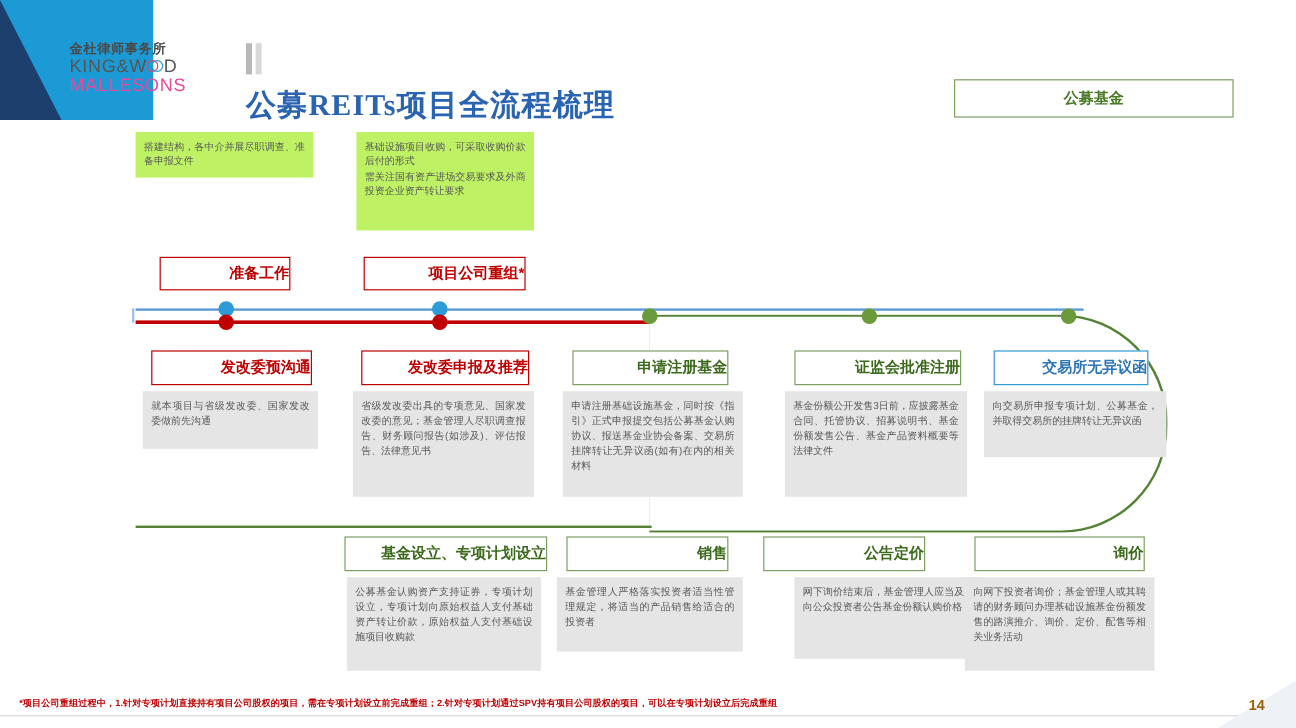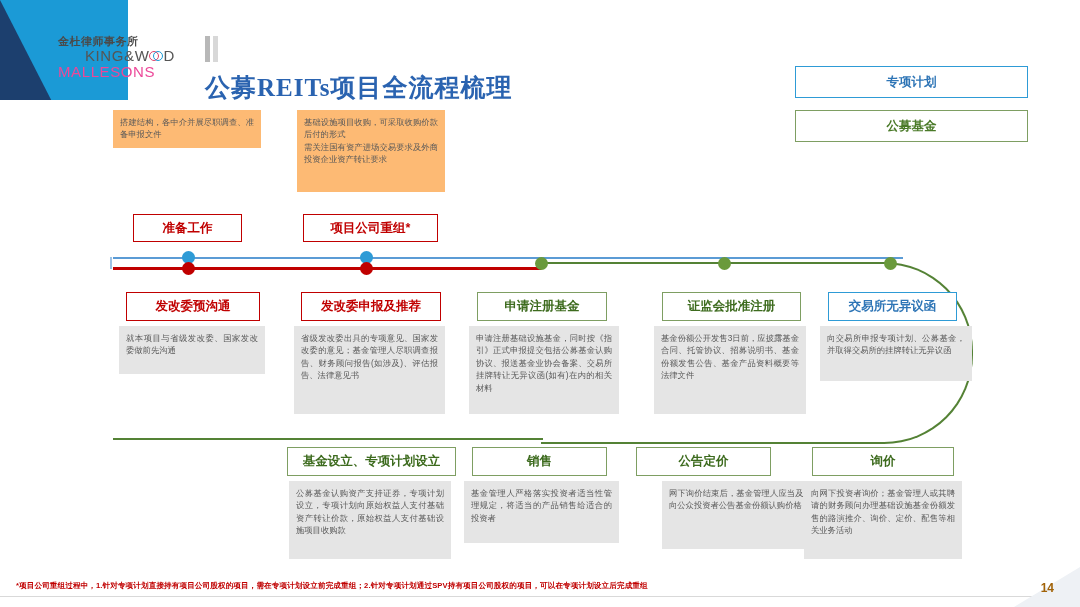--- a/index.html
+++ b/index.html
@@ -11,21 +11,21 @@
   .slide{position:absolute;inset:0;background:#fff;}
 
   
   .logo-block{position:absolute;left:0;top:0;width:175px;height:100px;}
   .logo-blue{position:absolute;left:0;top:0;width:128px;height:100px;
      background:#1b9ad6;clip-path:polygon(0 0,100% 0,100% 100%,40% 100%);}
   .logo-navy{position:absolute;left:0;top:0;width:128px;height:100px;
      background:#1c3f6e;clip-path:polygon(0 0,42% 0,100% 100%,0 100%);}
   .logo-text{position:absolute;left:58px;top:36px;color:#3f3f3f;line-height:1.08;}
   .logo-cn{font-size:11px;letter-spacing:.5px;font-weight:600;color:#4a4a4a;}
-  .logo-en1{font-size:15px;font-weight:500;letter-spacing:.6px;color:#555;margin-left:27px;}
+  .logo-en1{font-size:15px;font-weight:500;letter-spacing:.6px;color:#555;}
   .logo-en2{font-size:15px;font-weight:500;letter-spacing:.6px;color:#ec4899;}
   .logo-o{display:inline-block;position:relative;}
   .logo-o .ring-r{display:inline-block;width:8px;height:8px;border:1.5px solid #e0436b;border-radius:50%;vertical-align:middle;margin:0 -3px 2px 0;}
   .logo-o .ring-b{display:inline-block;width:8px;height:8px;border:1.5px solid #1b9ad6;border-radius:50%;vertical-align:middle;margin:0 0 2px -3px;}
 
   
   .title-wrap{position:absolute;left:205px;top:36px;display:flex;align-items:flex-start;gap:9px;flex-direction:column;}
   .title-bars{display:flex;gap:3px;}
   .title-bars i{display:block;width:5px;height:26px;background:#b8b8b8;}
   .title-bars i:last-child{background:#d8d8d8;}
@@ -51,29 +51,29 @@
      border:2px solid #548235;border-left:none;border-radius:0 89px 89px 0;}
   .green-bottom{position:absolute;left:113px;top:438px;width:430px;height:2px;background:#548235;}
 
   
   .dot{position:absolute;border-radius:50%;}
   .dot-blue{width:13px;height:13px;background:#2e9bd6;}
   .dot-red{width:13px;height:13px;background:#c00000;}
   .dot-green{width:13px;height:13px;background:#6a9a3c;}
 
   
-  .ms{position:absolute;background:#fff;text-align:center;font-weight:bold;font-size:12.5px;}
+  .ms{position:absolute;background:#fff;text-align:right;font-weight:bold;font-size:12.5px;}
   .ms-red{border:1.5px solid #c00000;color:#c00000;}
   .ms-green{border:1.5px solid #7e9e62;color:#3d6b1e;}
   .ms-blue{border:1.5px solid #2e9bd6;color:#2e75b6;}
 
   
   .desc{position:absolute;background:#e5e5e5;color:#595959;font-size:8.3px;
      line-height:1.5;padding:6px 7px;box-sizing:border-box;text-align:justify;}
-  .top-desc{position:absolute;background:#fdba74;color:#595959;font-size:8.3px;
+  .top-desc{position:absolute;background:#bef264;color:#595959;font-size:8.3px;
      line-height:1.5;padding:6px 7px;box-sizing:border-box;text-align:justify;}
 
   
   .footnote{position:absolute;left:16px;bottom:16px;right:60px;
      font-size:7.6px;color:#c00000;font-weight:bold;letter-spacing:.1px;}
   .foot-rule{position:absolute;left:0;bottom:10px;width:1080px;height:1px;background:#d9d9d9;}
   .pagenum{position:absolute;right:26px;bottom:12px;font-size:12px;font-weight:bold;color:#a16207;}
   .corner{position:absolute;right:0;bottom:0;width:66px;height:40px;
      background:#eef1f5;clip-path:polygon(100% 0,100% 100%,0 100%);}
 </style>
@@ -94,21 +94,20 @@
 
   <div class="title-wrap">
     <span class="title-bars">
         <i></i>
         <i></i>
       </span>
     <span class="title-txt">公募REITs项目全流程梳理</span>
   </div>
 
   <div class="legend">
-    <div class="legend-item lg-blue">专项计划</div>
     <div class="legend-item lg-green">公募基金</div>
   </div>
 
   <div class="top-desc" style="left:113px;top:110px;width:148px;height:38px;">搭建结构，各中介并展尽职调查、准备申报文件</div>
 
   <div class="top-desc" style="left:297px;top:110px;width:148px;height:82px;"><span>基础设施项目收购，可采取收购价款后付的形式</span><br><span>需关注</span><span class="hl">国有资产进场交易要求</span><span>及</span><span class="hl">外商投资企业资产转让要求</span></div>
 
   <div class="cap-left"></div>
   <div class="line line-blue-top"></div>
   <div class="line line-red-top"></div>

